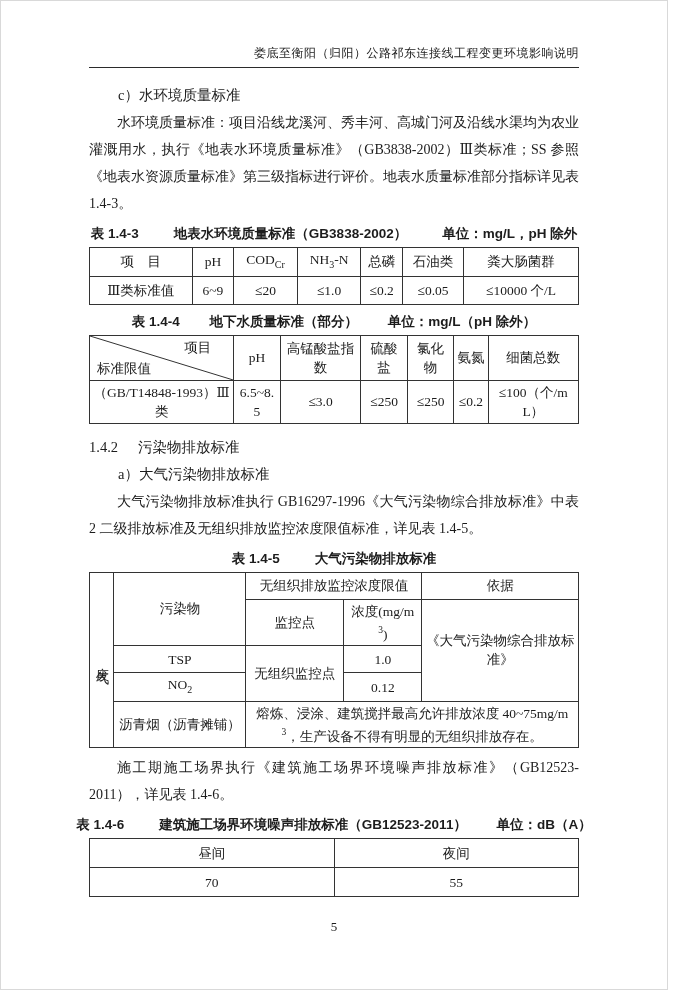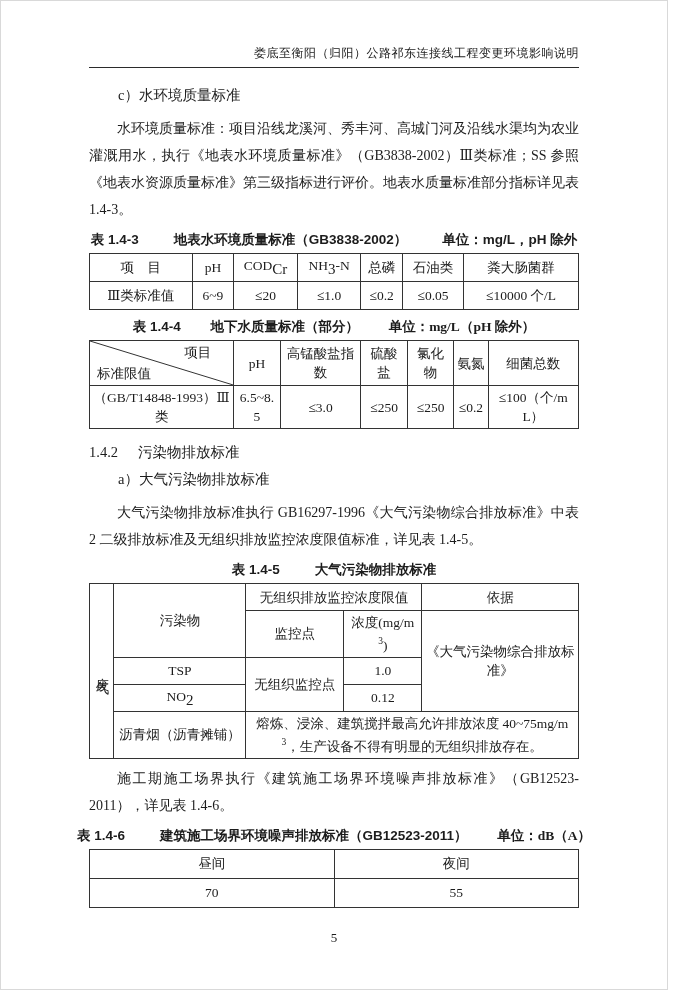--- a/index.html
+++ b/index.html
@@ -4,30 +4,30 @@
 <style>
   html,body{margin:0;padding:0;background:#fff;}
   body{width:700px;height:990px;font-family:"Liberation Serif","DejaVu Serif",serif;color:#1c1c1c;}
   .page{position:relative;width:668px;height:990px;box-sizing:border-box;border:1px solid #d9d9d9;padding:44px 88px 0 88px;overflow:hidden;background:#fff;}
 
   .doc-header{font-size:12px;text-align:right;color:#222;padding-bottom:5px;border-bottom:1.5px solid #2b2b2b;letter-spacing:0.5px;}
 
   .heading{font-size:14.5px;margin-top:18px;text-indent:2em;}
   .section-heading{font-size:14.5px;margin-top:14px;}
   .sec-title{margin-left:20px;}
-  .para{font-size:14px;line-height:27px;text-align:justify;text-indent:2em;margin-top:10px;}
+  .para{font-size:14px;line-height:27px;text-align:justify;text-indent:2em;margin-top:4px;}
   .para.gap{margin-top:10px;}
 
   .caption{display:flex;justify-content:center;align-items:flex-start;font-family:"Liberation Sans","DejaVu Sans",sans-serif;font-weight:bold;font-size:13.5px;margin-top:8px;white-space:nowrap;}
-  .caption .gap2{margin-left:2.2em;font-family:Liberation Serif, serif;}
+  .caption .gap2{margin-left:2.2em;}
   .caption .gap3{margin-left:2.6em;}
 
   table.tbl{border-collapse:collapse;width:100%;table-layout:fixed;margin-top:4px;border:1.3px solid #222;}
   table.tbl td{border:1px solid #333;text-align:center;vertical-align:middle;font-size:13.5px;padding:2px 3px;line-height:19px;word-break:break-all;}
-  sub{font-size:15px;}
+  sub{font-size:10px;}
   sup{font-size:9.5px;}
 
   .t143 td{height:23px;}
   .t144 td{height:25px;}
   .diag-cell{position:relative;height:44px !important;padding:0 !important;}
   .diag-cell svg{position:absolute;left:0;top:0;width:100%;height:100%;pointer-events:none;}
   .diag-cell line{stroke:#333;stroke-width:1;}
   .diag-top{position:absolute;top:2px;right:22px;font-size:13.5px;}
   .diag-bottom{position:absolute;bottom:2px;left:7px;font-size:13.5px;}
 

